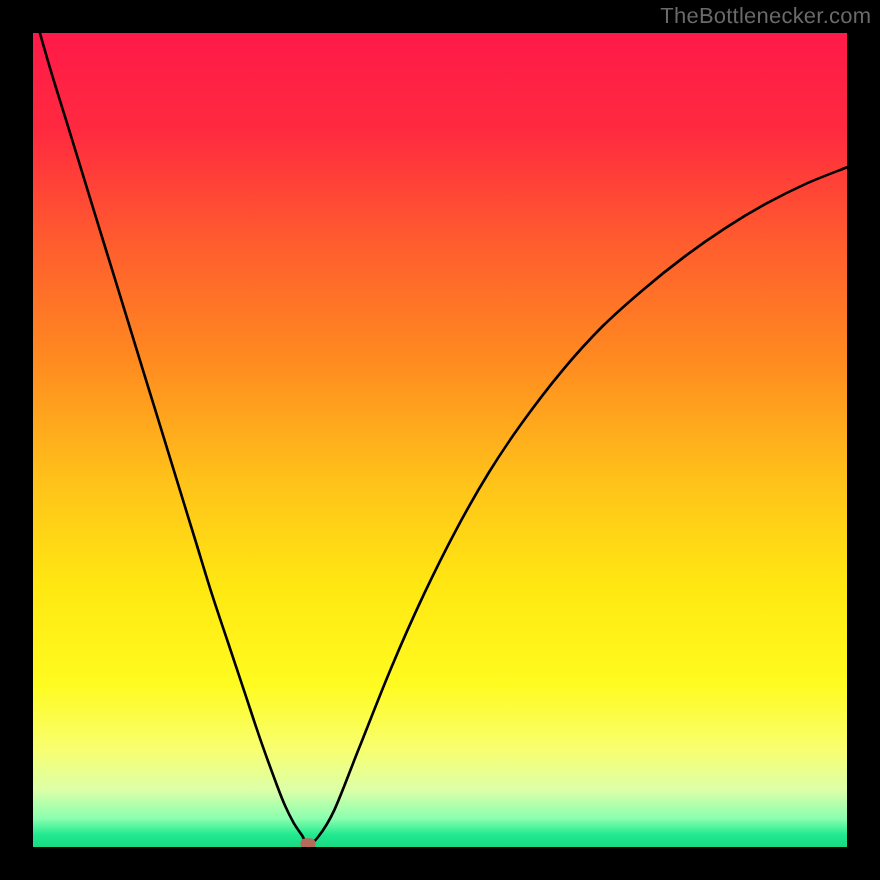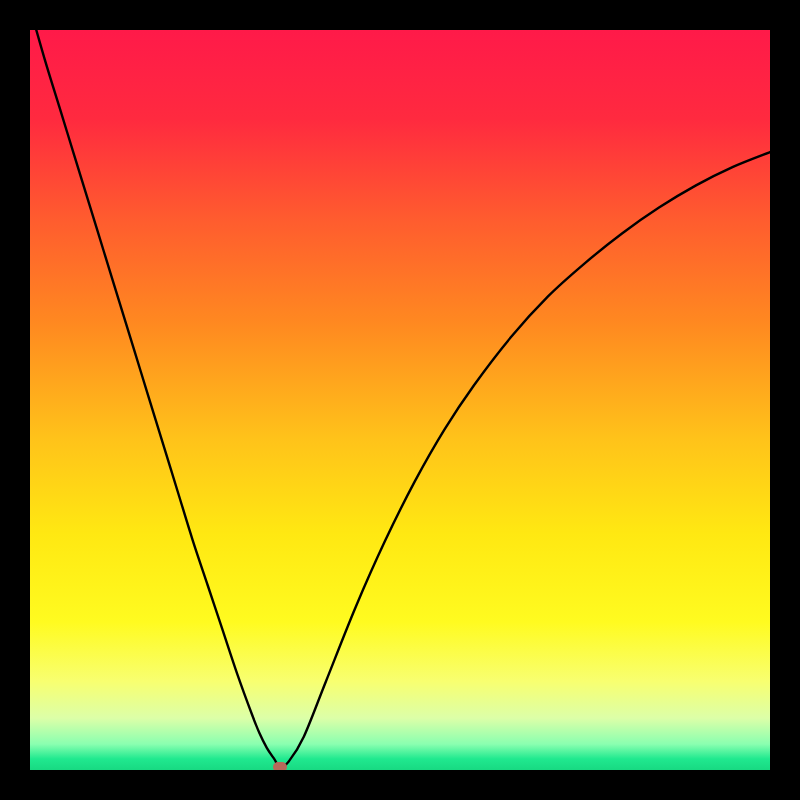--- a/index.html
+++ b/index.html
@@ -78,13 +78,14 @@
             <stop offset="100%" stop-color="#18d982"></stop>
           </linearGradient>
       </defs>
       <rect x="0" y="0" width="740" height="740" fill="url(#bg-grad)"></rect>
     </svg>
     <svg class="curve" viewBox="0 0 740 740" preserveAspectRatio="none">
       <path id="curve-path" d="M 0.00 -22.20 C 2.47 -13.57, 9.87 12.95, 14.80 29.60 C 19.73 46.25, 24.67 61.67, 29.60 77.70 C 34.53 93.73, 39.47 109.77, 44.40 125.80 C 49.33 141.83, 54.27 157.87, 59.20 173.90 C 64.13 189.93, 69.07 205.97, 74.00 222.00 C 78.93 238.03, 83.87 254.07, 88.80 270.10 C 93.73 286.13, 98.67 302.17, 103.60 318.20 C 108.53 334.23, 113.47 350.27, 118.40 366.30 C 123.33 382.33, 128.27 398.37, 133.20 414.40 C 138.13 430.43, 143.07 446.47, 148.00 462.50 C 152.93 478.53, 157.87 495.18, 162.80 510.60 C 167.73 526.02, 172.67 540.20, 177.60 555.00 C 182.53 569.80, 187.47 584.60, 192.40 599.40 C 197.33 614.20, 202.27 629.62, 207.20 643.80 C 212.13 657.98, 218.30 674.63, 222.00 684.50 C 225.70 694.37, 226.93 697.45, 229.40 703.00 C 231.87 708.55, 234.33 713.48, 236.80 717.80 C 239.27 722.12, 241.98 725.69, 244.20 728.90 C 246.42 732.11, 247.65 736.67, 250.12 737.04 C 252.59 737.41, 255.05 736.18, 259.00 731.12 C 262.95 726.06, 267.63 720.02, 273.80 706.70 C 279.97 693.38, 287.37 672.78, 296.00 651.20 C 304.63 629.62, 315.73 600.63, 325.60 577.20 C 335.47 553.77, 345.33 531.57, 355.20 510.60 C 365.07 489.63, 374.93 469.90, 384.80 451.40 C 394.67 432.90, 404.53 415.63, 414.40 399.60 C 424.27 383.57, 432.90 370.62, 444.00 355.20 C 455.10 339.78, 468.67 321.90, 481.00 307.10 C 493.33 292.30, 505.67 278.73, 518.00 266.40 C 530.33 254.07, 542.67 243.58, 555.00 233.10 C 567.33 222.62, 579.67 212.75, 592.00 203.50 C 604.33 194.25, 616.67 185.62, 629.00 177.60 C 641.33 169.58, 653.67 162.18, 666.00 155.40 C 678.33 148.62, 690.67 142.45, 703.00 136.90 C 715.33 131.35, 733.83 124.57, 740.00 122.10" fill="none" stroke="#000000" stroke-width="2.4" stroke-linejoin="round" stroke-linecap="round"></path>
     </svg>
     <div class="marker" id="min-marker" style="left: 250.12px; top: 737.04px; background: rgb(182, 106, 90);"></div>
   </div>
+  <div class="watermark">TheBottlenecker.com</div>
 </div>
 
 </body></html>

